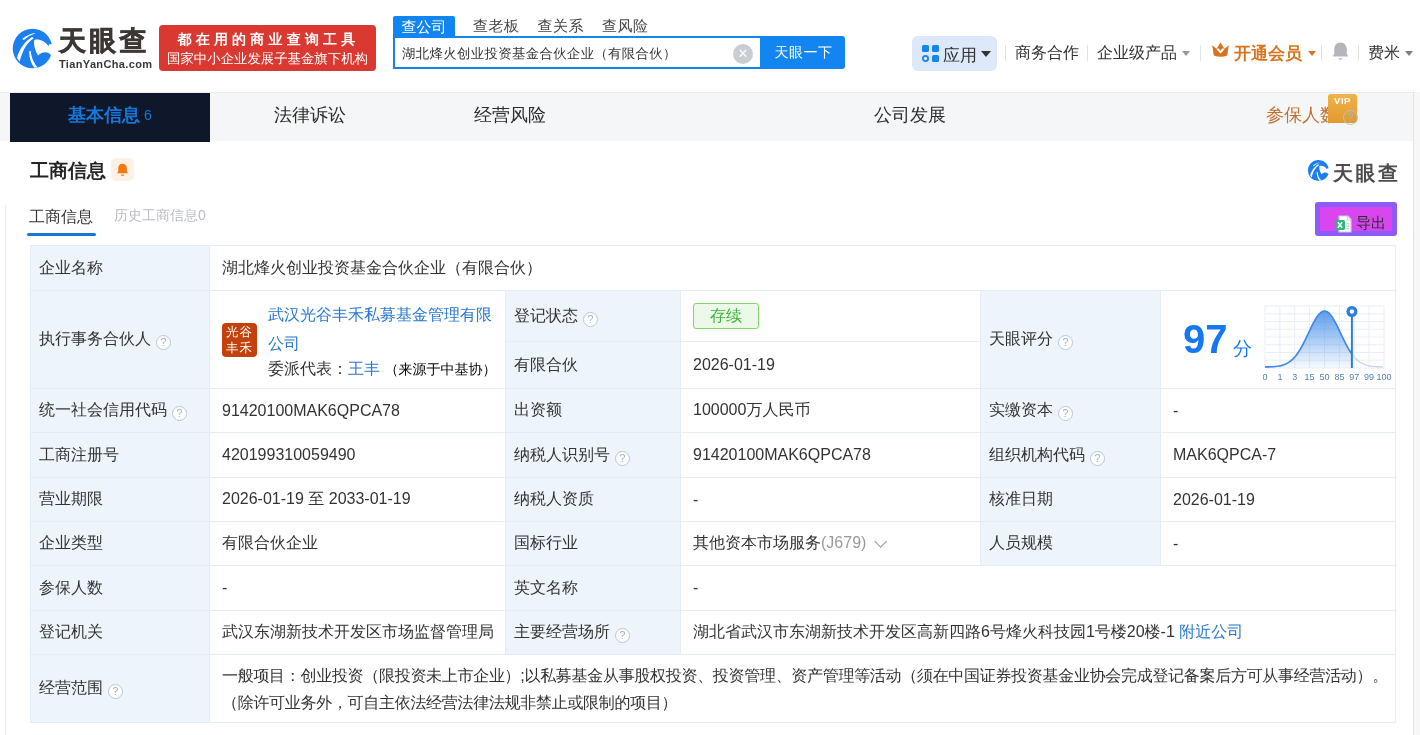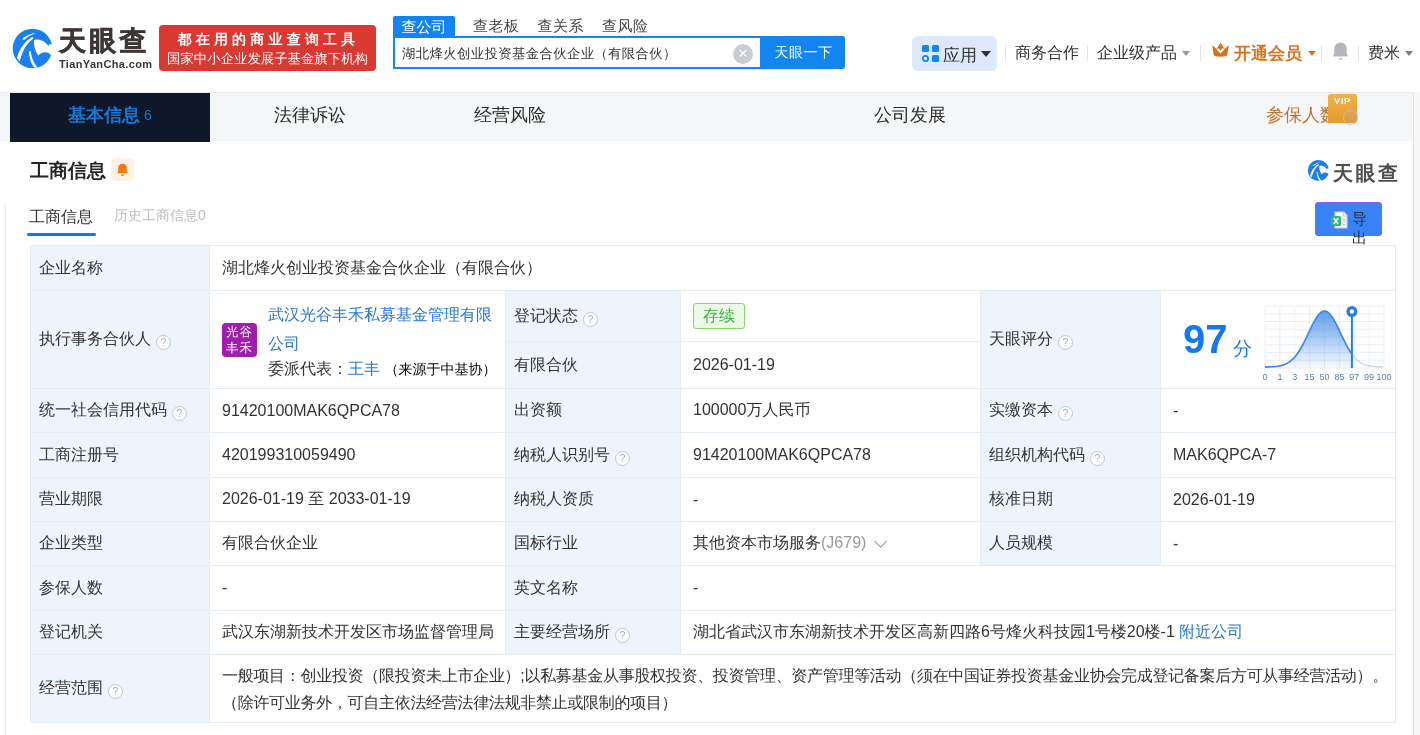--- a/index.html
+++ b/index.html
@@ -46,35 +46,35 @@
 #vipBadge { position:absolute; left:1328px; top:1px; width:29px; height:29px; background:linear-gradient(180deg,#f0b24a,#e29a2e); border-radius:3px 3px 3px 0; color:#fff; font-size:9.5px; font-weight:bold; text-align:center; line-height:14px; letter-spacing:0.5px;}
 #histQ { position:absolute; left:1343px; top:17px; width:15px; height:15px; border:1px solid #b4c2ce; border-radius:50%; color:#a3b4c2; font-size:10.5px; line-height:13.5px; text-align:center; font-weight:normal;}
 
 
 #secTitle { position:absolute; left:30px; top:158px; font-size:19px; font-weight:bold; color:#252525; }
 #bellBox { position:absolute; left:111px; top:158px; width:23px; height:23px; background:#fcf1e6; border-radius:5px; }
 #miniLogoTxt { position:absolute; left:1333px; top:160px; font-size:20px; font-weight:bold; color:#4d4d4d; letter-spacing:2.5px;}
 #subTabOn { position:absolute; left:29px; top:207px; font-size:16px; color:#333; }
 #subTabOff { position:absolute; left:114px; top:207px; font-size:14px; color:#b9bdc2; }
 #subUnderline { position:absolute; left:27px; top:233px; width:69px; height:3px; background:#1677d8; border-radius:2px;}
-#exportBtn { position:absolute; left:1315px; top:202px; width:67px; height:34px; border:1px solid #8b5cf6; border-radius:3px; background:#3b82f6; }
+#exportBtn { position:absolute; left:1315px; top:202px; width:82px; height:34px; border:5px solid #8b5cf6; border-radius:3px; background:#d946ef; }
 #exportBtn span { position:absolute; left:36px; top:7px; font-size:15px; color:#2a2f36; }
 
 
 #bizTable { position:absolute; left:30px; top:245px; border-collapse:collapse; table-layout:fixed; }
 #bizTable th, #bizTable td { border:1px solid #e4ecf4; font-weight:normal; text-align:left; vertical-align:middle; font-size:16px; color:#333; }
 #bizTable th { background:#eef4fb; padding-left:8px; }
 #bizTable td { background:#fff; padding-left:12px; }
 .qi { display:inline-block; width:15px; height:15px; border:1px solid #b6c8da; border-radius:50%; color:#9cb1c4; font-size:10.5px; line-height:13px; text-align:center; margin-left:5px; vertical-align:-2px; background:#fff;}
 .lnk { color:#2878cf; text-decoration:none; }
 .gray { color:#999; }
-.tag-green { display:inline-block; height:26px; line-height:24px; padding:0 9px; border:1px solid #84d46a; background:#ecf9e8; color:#3eb43e; font-size:16px; border-radius:3px; }
+.tag-green { display:inline-block; height:26px; line-height:24px; padding:0 16px; border:1px solid #84d46a; background:#ecf9e8; color:#3eb43e; font-size:16px; border-radius:3px; }
 .chev { display:inline-block; width:9px; height:9px; border-right:1.6px solid #9a9a9a; border-bottom:1.6px solid #9a9a9a; transform:rotate(45deg) translateY(-3px); margin-left:8px; }
 #partnerCell { display:flex; align-items:center; }
-#pLogo { width:35px; height:34px; background:#a21caf; border-radius:4px; color:#fff; font-size:12.5px; line-height:16px; text-align:center; padding-top:1px; flex:none; margin-right:11px; letter-spacing:1px;}
+#pLogo { width:35px; height:34px; background:#c2410c; border-radius:4px; color:#fff; font-size:12.5px; line-height:16px; text-align:center; padding-top:1px; flex:none; margin-right:11px; letter-spacing:1px;}
 #pTxt { line-height:29px; }
 #pTxt .rep { line-height:21px; font-size:16px; }
 #pTxt .src { color:#000000; font-size:14px; }
 #scoreCell { position:relative; height:96px; }
 #scoreNum { position:absolute; left:22px; top:27px; font-size:40px; font-weight:bold; color:#1678f0; line-height:40px;}
 #scoreFen { position:absolute; left:72px; top:44px; font-size:19px; color:#1678f0; }
 #scoreChart { position:absolute; left:102px; top:12px; }
 
 
 #leftLine { position:absolute; left:5px; top:205px; width:1px; height:530px; background:#e9e9e9; }

